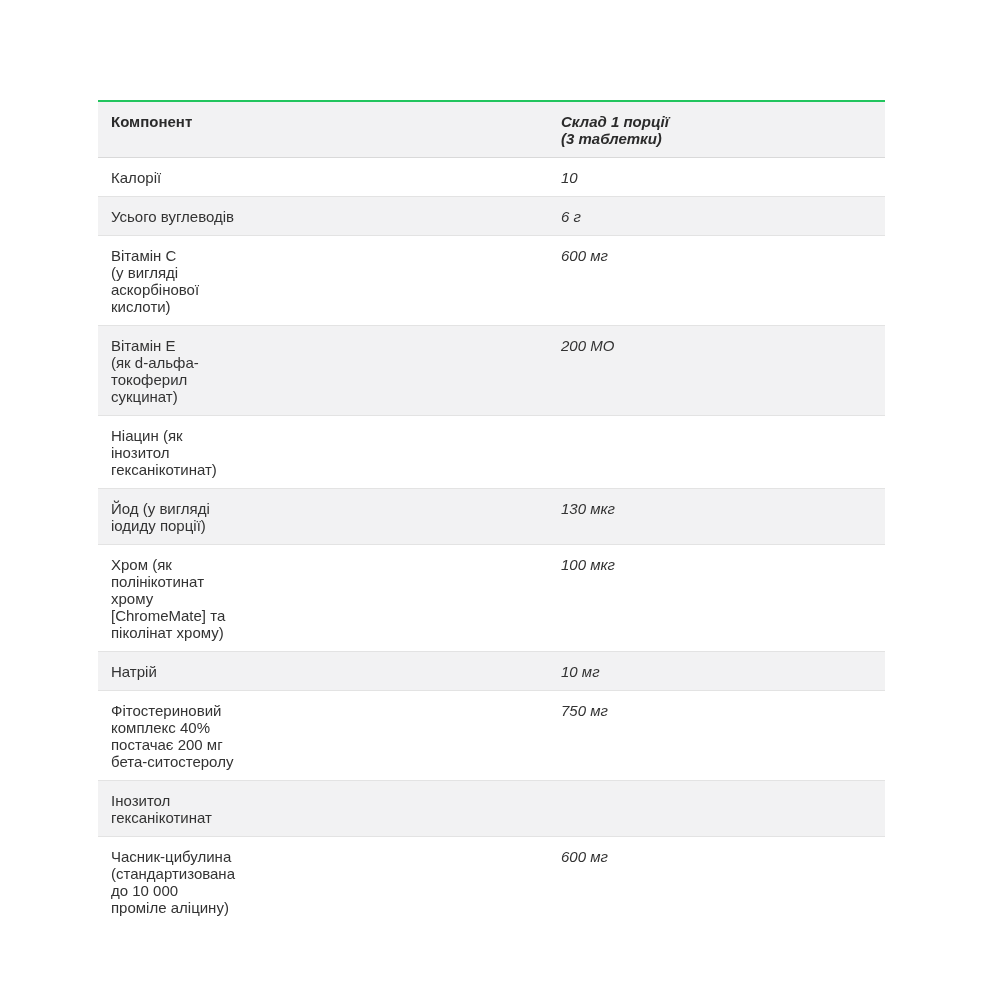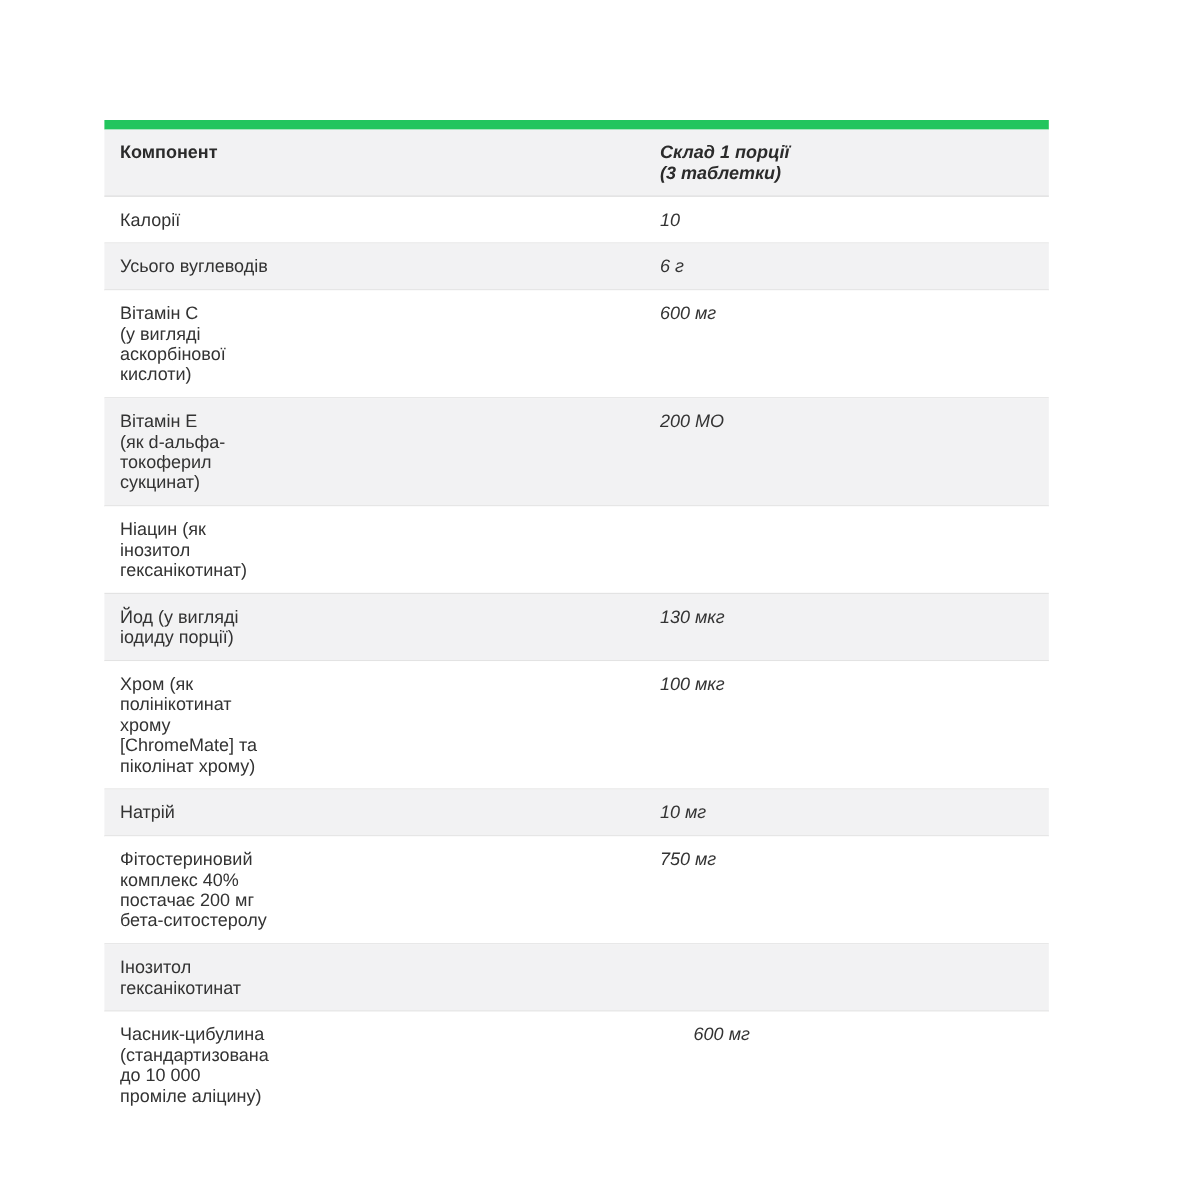--- a/index.html
+++ b/index.html
@@ -13,42 +13,42 @@
   }
   .page {
     position: relative;
     width: 1000px;
     height: 1000px;
     background: #ffffff;
     overflow: hidden;
   }
   .nutri-table {
     position: absolute;
-    left: 87px;
+    left: 98px;
     top: 100px;
     width: 787px;
-    border-top: 8px solid #22c55e;
+    border-top: 2px solid #22c55e;
     font-size: 15px;
     line-height: 17px;
   }
   .row {
     display: flex;
     align-items: flex-start;
     padding: 11px 13px 10px 13px;
     border-bottom: 1px solid #e3e3e3;
   }
   .row.header {
     background: #f2f2f3;
     border-bottom: 1px solid #d9d9d9;
     font-weight: bold;
     color: #2b2b2b;
   }
   #rows-container .row:nth-child(odd)  { background: #ffffff; }
   #rows-container .row:nth-child(even) { background: #f2f2f3; }
-  #rows-container .row:last-child { border-bottom: none; gap: 28px; }
+  #rows-container .row:last-child { border-bottom: none; }
   .c1 {
     width: 450px;
     flex: 0 0 450px;
     white-space: pre-line;
   }
   .c2 {
     flex: 1 1 auto;
     white-space: pre-line;
     font-style: italic;
   }

